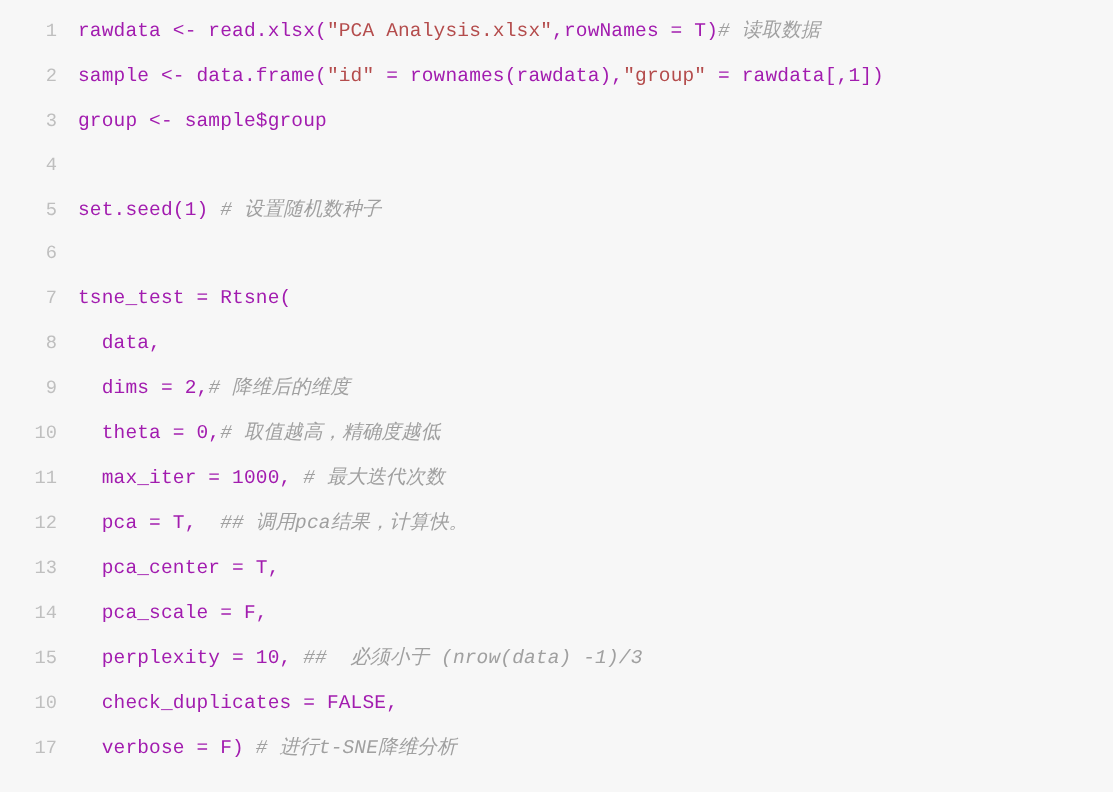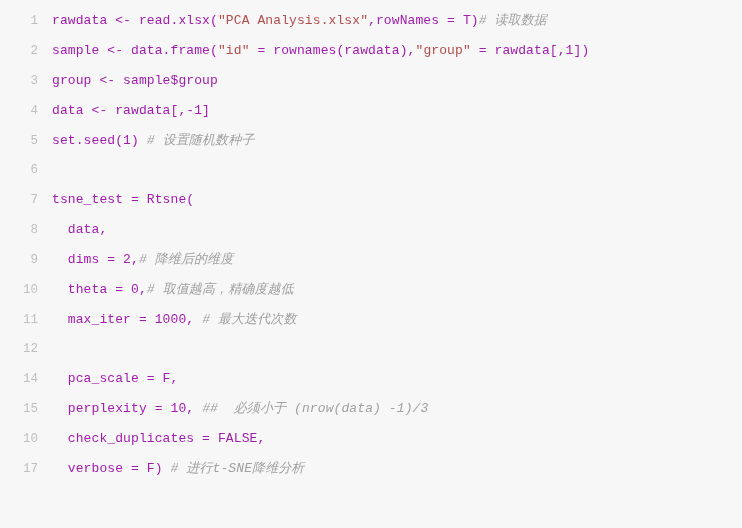--- a/index.html
+++ b/index.html
@@ -50,21 +50,20 @@
     <div class="line">
       <div class="gutter">2</div>
       <div class="code"><span class="tok-default">sample &lt;- data.frame(</span><span class="tok-string">"id"</span><span class="tok-default"> = rownames(rawdata),</span><span class="tok-string">"group"</span><span class="tok-default"> = rawdata[,1])</span></div>
     </div>
     <div class="line">
       <div class="gutter">3</div>
       <div class="code"><span class="tok-default">group &lt;- sample$group</span></div>
     </div>
     <div class="line">
       <div class="gutter">4</div>
-      <div class="code"><span class="tok-default">data &lt;- rawdata[,-1]</span></div>
     </div>
     <div class="line">
       <div class="gutter">5</div>
       <div class="code"><span class="tok-default">set.seed(1) </span><span class="tok-comment"># 设置随机数种子</span></div>
     </div>
     <div class="line">
       <div class="gutter">6</div>
     </div>
     <div class="line">
       <div class="gutter">7</div>
@@ -81,20 +80,25 @@
     <div class="line">
       <div class="gutter">10</div>
       <div class="code"><span class="tok-default">  theta = 0,</span><span class="tok-comment"># 取值越高，精确度越低</span></div>
     </div>
     <div class="line">
       <div class="gutter">11</div>
       <div class="code"><span class="tok-default">  max_iter = 1000, </span><span class="tok-comment"># 最大迭代次数</span></div>
     </div>
     <div class="line">
       <div class="gutter">12</div>
+      <div class="code"><span class="tok-default">  pca = T,  </span><span class="tok-comment">## 调用pca结果，计算快。</span></div>
+    </div>
+    <div class="line">
+      <div class="gutter">13</div>
+      <div class="code"><span class="tok-default">  pca_center = T,</span></div>
     </div>
     <div class="line">
       <div class="gutter">14</div>
       <div class="code"><span class="tok-default">  pca_scale = F,</span></div>
     </div>
     <div class="line">
       <div class="gutter">15</div>
       <div class="code"><span class="tok-default">  perplexity = 10, </span><span class="tok-comment">##  必须小于 (nrow(data) -1)/3</span></div>
     </div>
     <div class="line">

